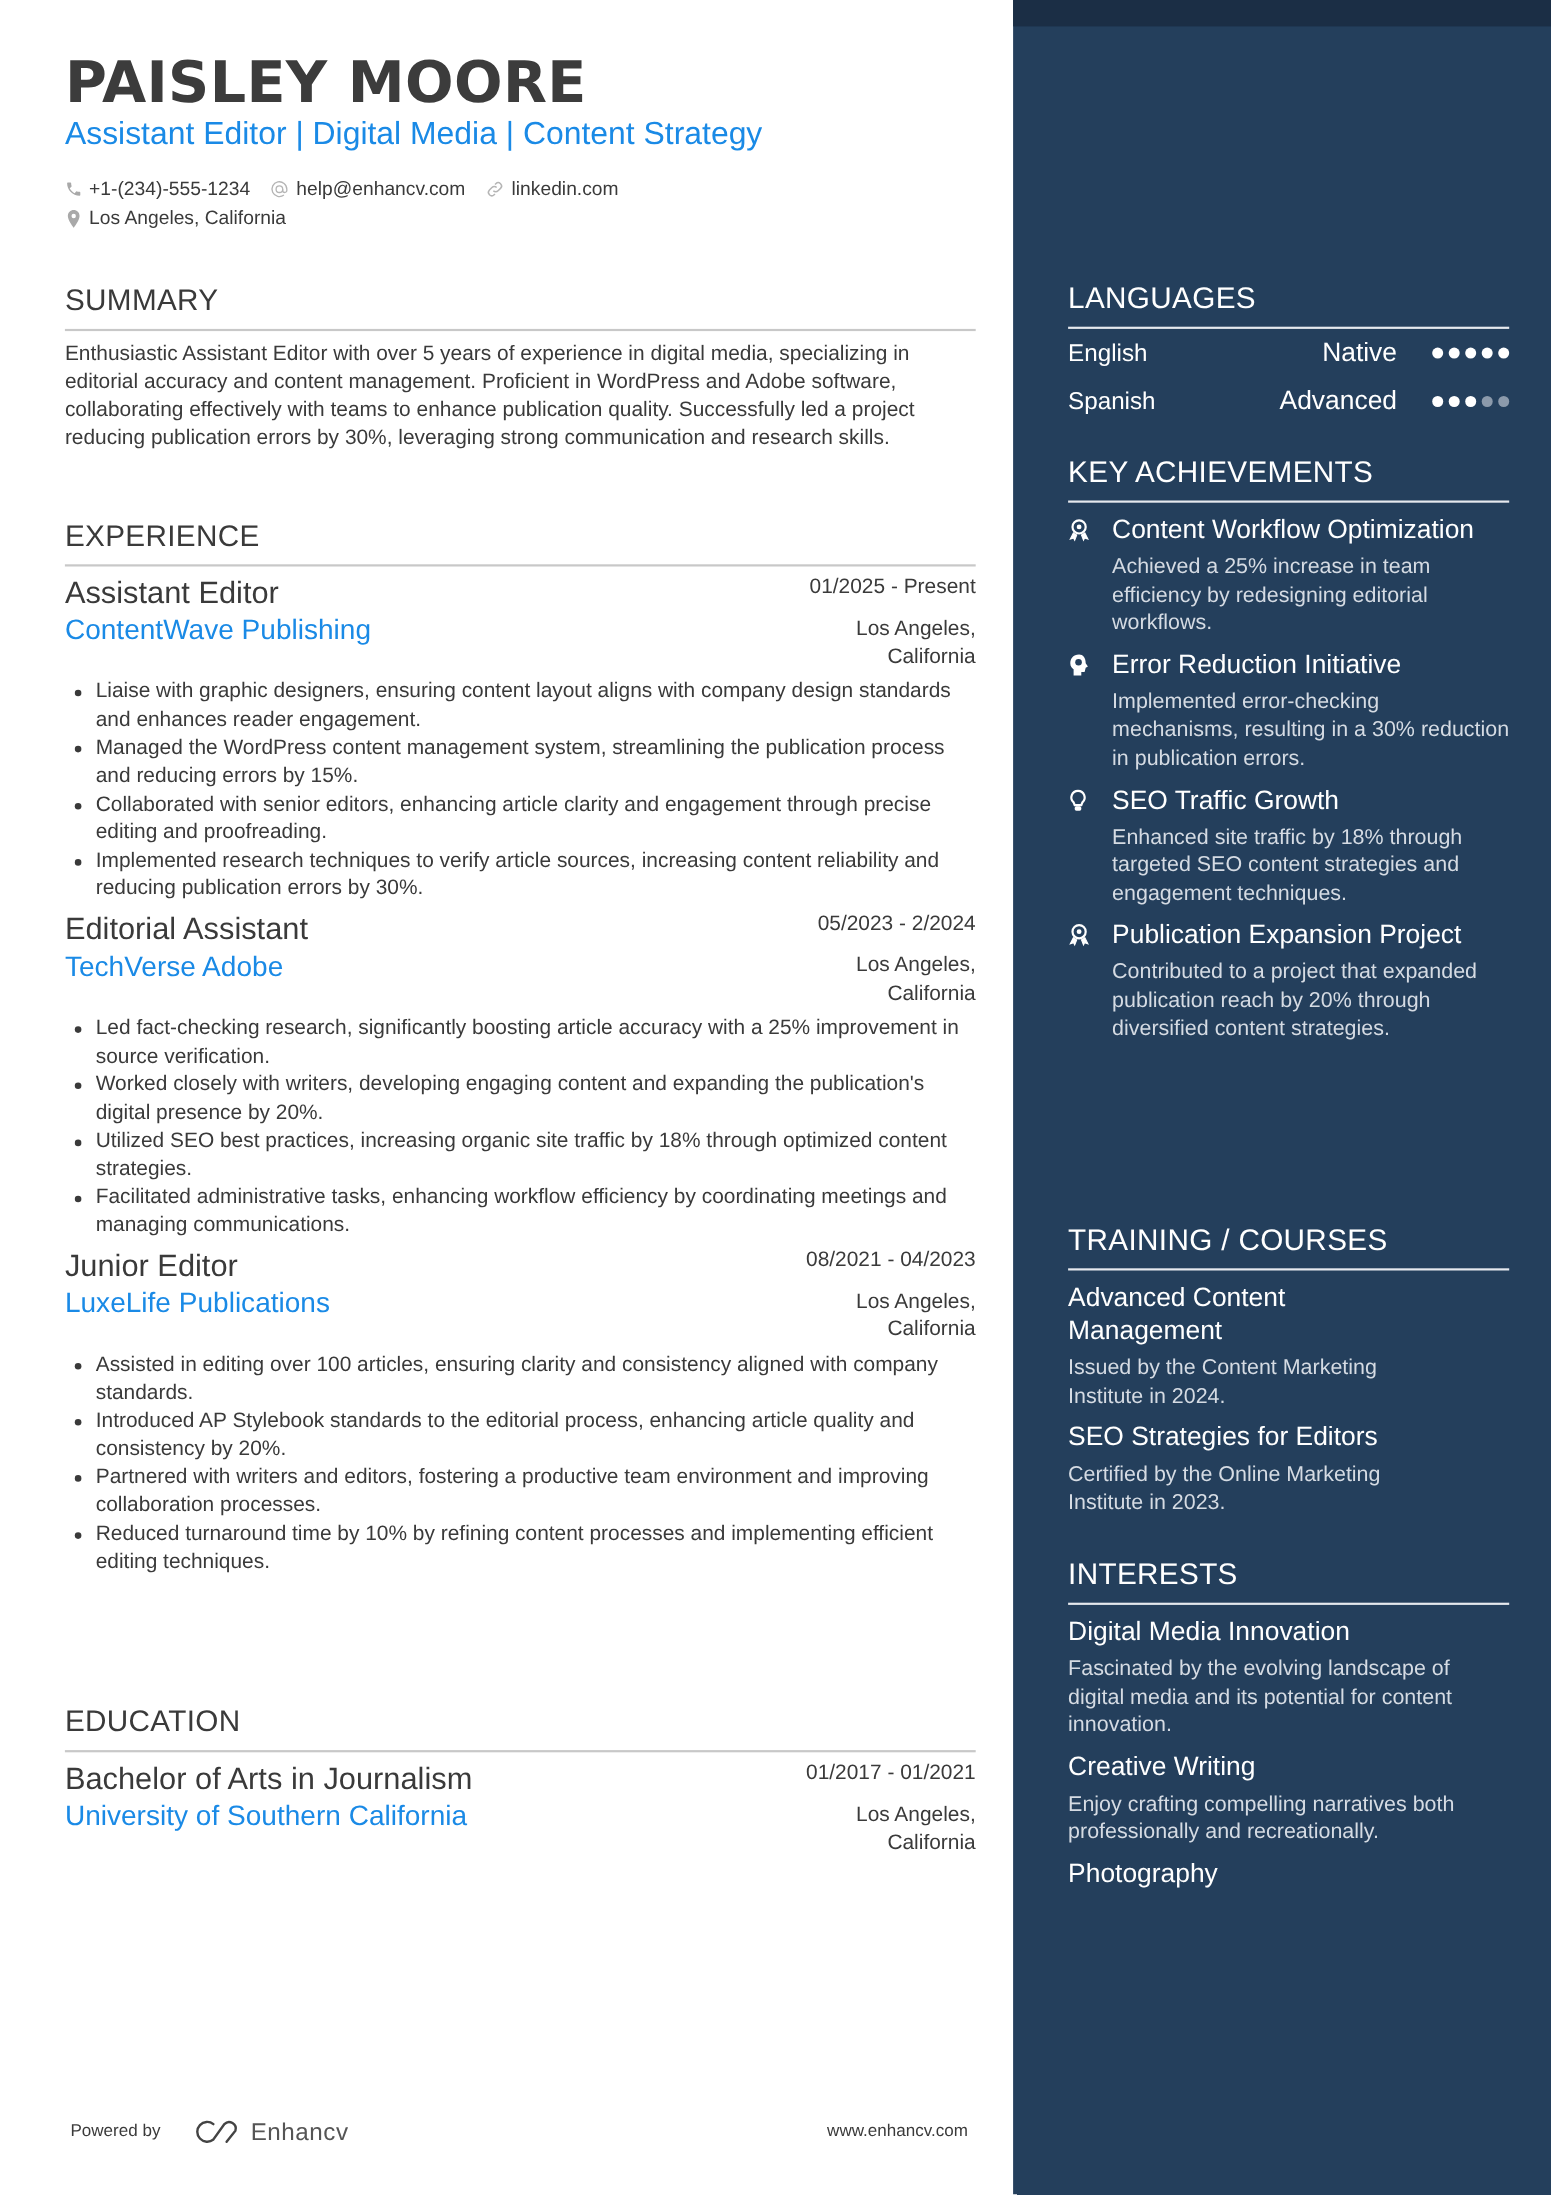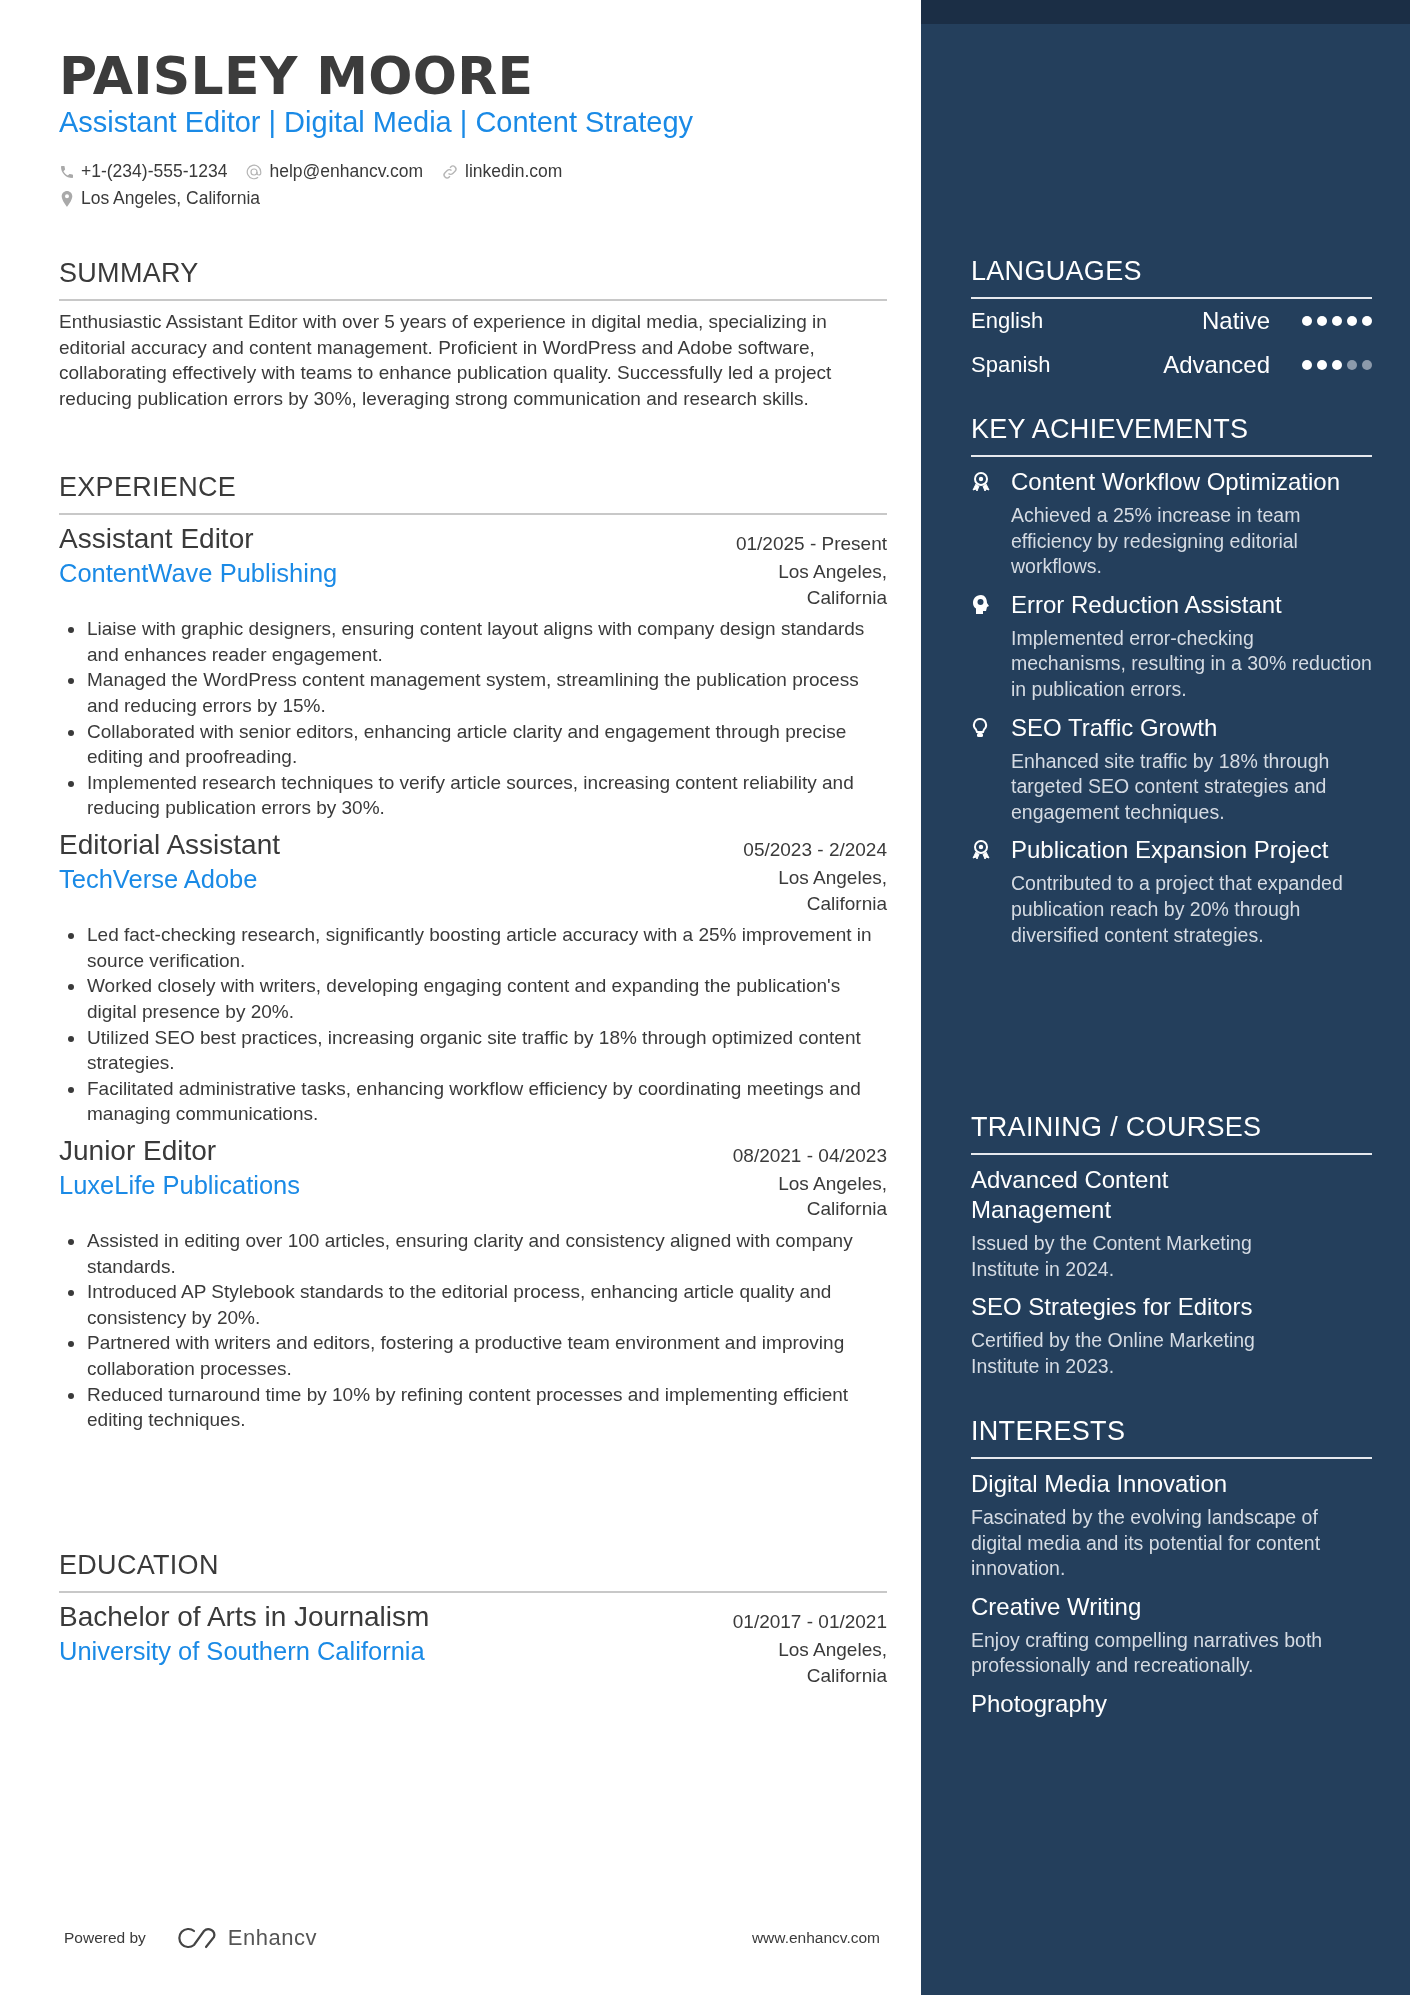--- a/index.html
+++ b/index.html
@@ -19,21 +19,21 @@
   .contact-item svg { margin-right: 6px; }
 
   .section-title { font-size: 27px; color: #3a3a3a; font-weight: normal; letter-spacing: 0.3px; }
   .rule { height: 2px; background: #c8c8c8; margin-top: 10px; }
 
   .summary { position: absolute; top: 258px; left: 0; width: 828px; }
   .summary p { margin-top: 8px; font-size: 19px; line-height: 25.6px; color: #3a3a3a; }
 
   .experience { position: absolute; top: 472px; left: 0; width: 828px; }
   .job { margin-top: 8px; }
-  .job-head { display: flex; justify-content: space-between; align-items: flex-end; }
+  .job-head { display: flex; justify-content: space-between; align-items: flex-start; }
   .job-title { font-size: 28px; color: #3a3a3a; }
   .job-date { font-size: 19px; color: #3a3a3a; }
   .job-sub { display: flex; justify-content: space-between; align-items: flex-start; margin-top: 4px; }
   .company { font-size: 25.5px; color: #1a8ae6; }
   .job-loc { font-size: 19px; color: #3a3a3a; text-align: right; line-height: 25.6px; width: 140px; }
   .bullets { list-style: none; margin-top: 6px; }
   .bullets li { position: relative; padding-left: 28px; font-size: 19px; line-height: 25.6px; color: #3a3a3a; }
   .bullets li::before { content: ""; position: absolute; left: 9px; top: 11px; width: 6px; height: 6px; border-radius: 50%; background: #3a3a3a; }
 
   .education { position: absolute; top: 1550px; left: 0; width: 828px; }
@@ -241,21 +241,21 @@
     </div>
 
     <div class="ach">
       <div class="ach-icon">
         <svg width="20" height="22" viewBox="0 0 20 22">
             <path d="M10 1 C4.5 1 2 5 2 9 C2 12 3.5 13.5 5 14.5 L5 20 L12 20 L12 17 L15 17 L16 13 L18 12 L16 9 C16 4 13.5 1 10 1 Z" fill="#fff"></path>
             <circle cx="9.5" cy="8" r="3" fill="#243f5c"></circle>
           </svg>
       </div>
       <div>
-        <div class="ach-title">Error Reduction Assistant</div>
+        <div class="ach-title">Error Reduction Initiative</div>
         <div class="ach-desc">Implemented error-checking mechanisms, resulting in a 30% reduction in publication errors.</div>
       </div>
     </div>
 
     <div class="ach">
       <div class="ach-icon">
         <svg width="18" height="22" viewBox="0 0 18 22">
             <path d="M9 2 A6 6 0 0 0 5 12.5 L6 15 L12 15 L13 12.5 A6 6 0 0 0 9 2 Z" fill="none" stroke="#fff" stroke-width="2"></path>
             <rect x="6" y="16" width="6" height="4" rx="1.5" fill="#fff"></rect>
           </svg>

